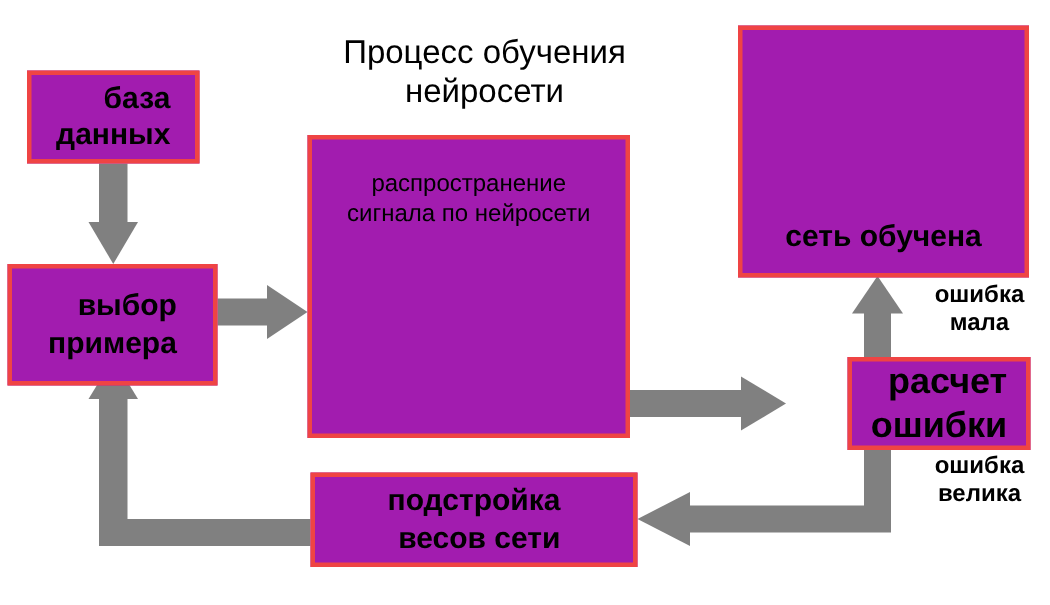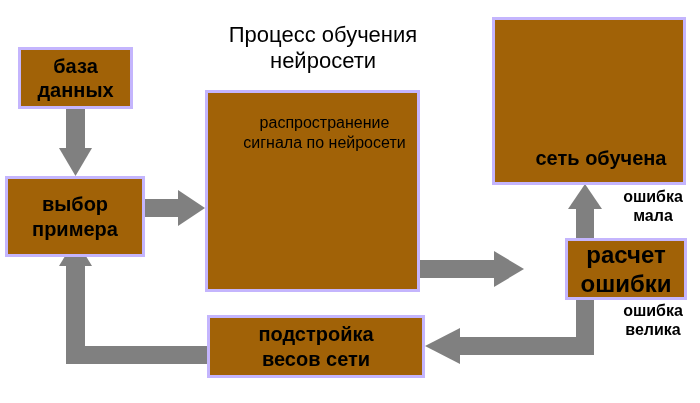--- a/index.html
+++ b/index.html
@@ -8,26 +8,26 @@
     width:700px;height:403px;
     background:#ffffff;
     font-family:"Liberation Sans","DejaVu Sans",sans-serif;
     overflow:hidden;
   }
   #svg-layer{position:absolute;left:0;top:0;width:700px;height:403px;}
 
   .box{
     position:absolute;
     box-sizing:border-box;
-    border:3px solid #c4b5fd;
-    background:#a16207;
+    border:3px solid #ef4444;
+    background:#a21caf;
     display:flex;
     align-items:center;
     justify-content:center;
-    text-align:center;
+    text-align:right;
     color:#000000;
     font-weight:bold;
     line-height:1.22;
     z-index:3;
   }
   .box-text{display:block;white-space:pre-line;}
 
   
   #box-database{left:18px;top:47px;width:115px;height:62px;font-size:20px;}
   #box-select{left:5px;top:176px;width:140px;height:81px;font-size:20px;}
@@ -36,21 +36,20 @@
   #box-error{left:524px;top:238px;width:122px;height:62px;font-size:24px;margin-left:41px;}
   #box-adjust{left:207px;top:315px;width:218px;height:63px;font-size:20px;}
 
   .inner-caption{
     position:absolute;
     text-align:center;
     color:#000000;
     z-index:4;
     line-height:1.22;
     white-space:pre-line;
-    padding-left:12px;
   }
   #caption-forward{left:209px;top:113px;width:207px;font-size:16px;font-weight:normal;}
   #caption-trained{left:494px;top:146px;width:190px;font-size:20px;font-weight:bold;}
 
   #title{
     position:absolute;
     left:188px;top:22px;width:270px;
     text-align:center;
     font-size:22px;font-weight:normal;color:#000000;
     line-height:1.20;

